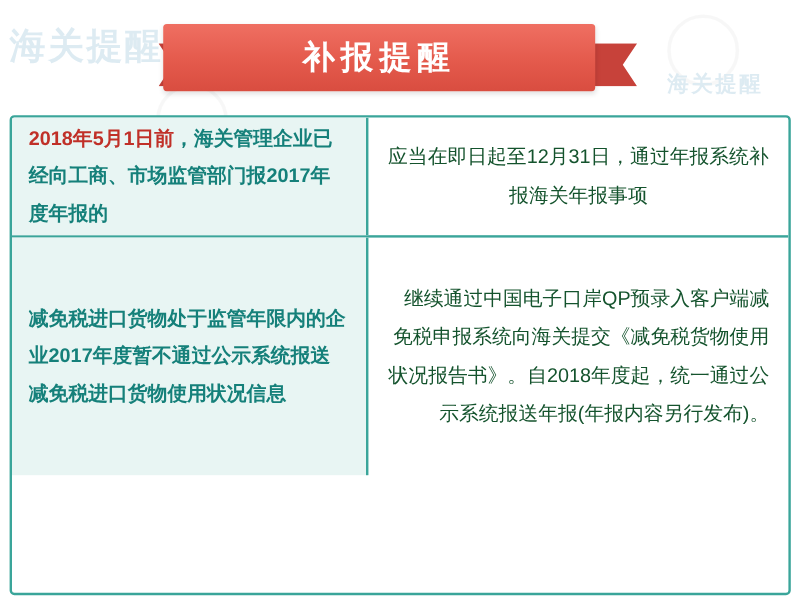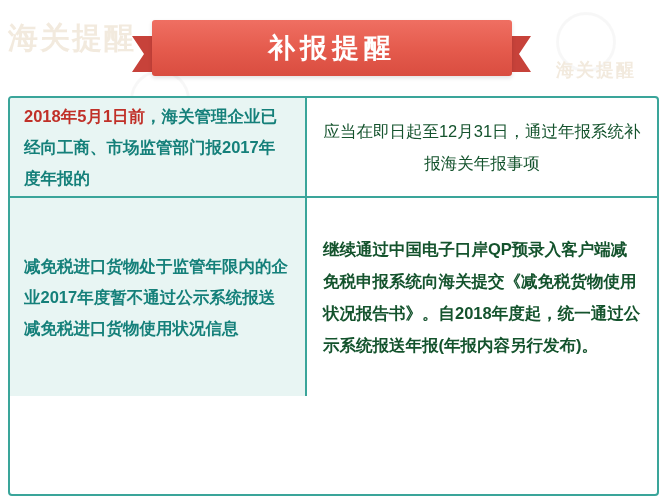--- a/index.html
+++ b/index.html
@@ -24,21 +24,21 @@
   .watermark {
     position: absolute;
     left: 0; top: 0;
     width: 663px; height: 500px;
     pointer-events: none;
     opacity: 0.13;
     z-index: 5;
   }
   .wm-text {
     position: absolute;
-    color: #a16207;
+    color: #0369a1;
     font-size: 30px;
     font-weight: bold;
     letter-spacing: 2px;
     white-space: nowrap;
   }
   .wm-circle {
     position: absolute;
     border: 3px solid #c9c9c9;
     border-radius: 50%;
     width: 54px;
@@ -58,21 +58,21 @@
     position: absolute;
     top: 24px;
     width: 38px;
     height: 36px;
     background: #c7423a;
   }
   .ribbon-left { left: 132px; clip-path: polygon(0 0, 100% 0, 100% 100%, 0 100%, 12px 50%); }
   .ribbon-right { right: 132px; clip-path: polygon(0 0, 100% 0, calc(100% - 12px) 50%, 100% 100%, 0 100%); }
   .banner {
     position: absolute;
-    left: 152px;
+    left: 136px;
     top: 8px;
     width: 360px;
     height: 56px;
     background: linear-gradient(180deg, #ef6f62 0%, #e45a4c 55%, #d94d40 100%);
     border-radius: 3px;
     display: flex;
     align-items: center;
     justify-content: center;
     box-shadow: 0 2px 4px rgba(0,0,0,0.12);
   }
@@ -138,22 +138,21 @@
   .hl {
     color: #c03028;
   }
   .right-text {
     font-size: 16.5px;
     line-height: 32px;
     color: #14532d;
     text-align: center;
   }
   .right-text.left-align {
-    text-align: left;
-    font-weight: bold;
+    text-align: right;
   }
 </style>
 </head>
 <body>
 
 <div class="poster">
 
   <div class="watermark">
     <div class="wm-text" style="left:8px; top:18px;">海关提醒</div>
     <div class="wm-circle" style="left:556px; top:12px;"></div>

